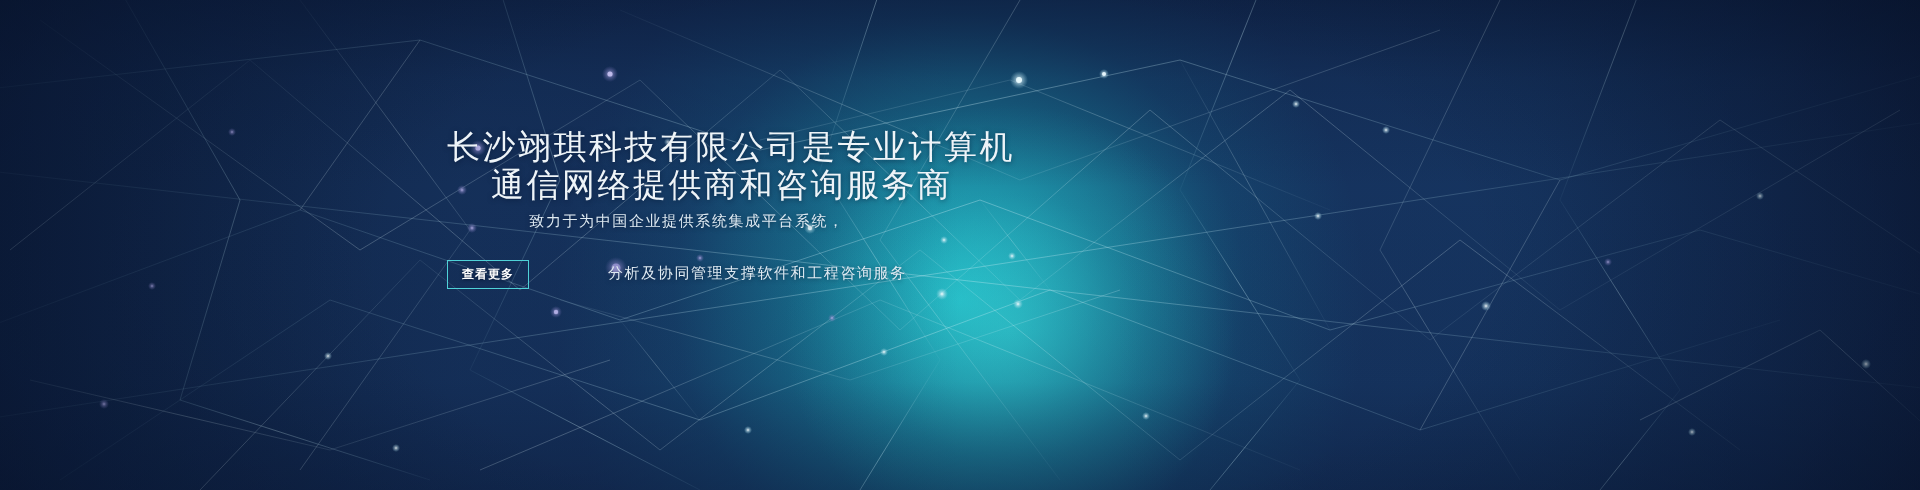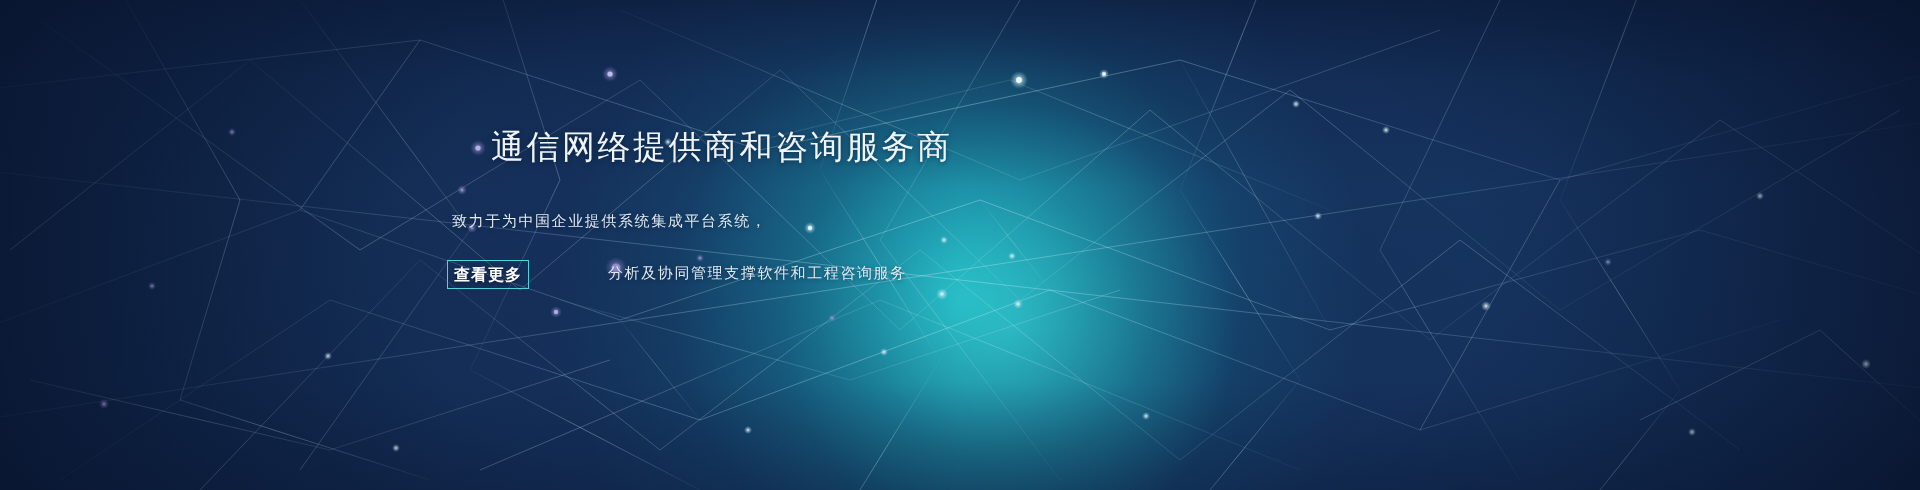--- a/index.html
+++ b/index.html
@@ -74,41 +74,41 @@
     line-height:38px;
     letter-spacing:2.5px;
     color:#eef4f8;
     text-shadow:0 1px 5px rgba(4,18,44,0.55);
     white-space:nowrap;
   }
   .headline .l2{display:block;margin-left:44px;}
   .sub{
     position:absolute;
     width:470px;
-    text-align:left;
+    text-align:center;
     font-family:"Liberation Sans", sans-serif;
     font-size:15px;
     letter-spacing:1.6px;
     color:#dfeaf2;
     text-shadow:0 1px 4px rgba(4,18,44,0.55);
     white-space:nowrap;
   }
   .sub1{left:452px;top:212px;}
   .sub2{left:608px;top:256px;width:auto;text-align:left;margin-top:8px;}
 
   .more-btn{
     position:absolute;
     left:447px;top:260px;
     width:82px;height:29px;
     box-sizing:border-box;
     border:1px solid #4fd2d8;
     background:transparent;
     color:#ffffff;
     font-family:"Liberation Sans", sans-serif;
-    font-size:16px;
+    font-size:12px;
     font-weight:bold;
     letter-spacing:1px;
     line-height:27px;
     text-align:center;
     cursor:pointer;
     text-shadow:0 1px 3px rgba(4,18,44,0.8);
   }
 </style>
 </head>
 <body>
@@ -220,20 +220,21 @@
       <circle cx="1386" cy="130" r="4" fill="url(#dotGlowW)"></circle>
       <circle cx="668" cy="142" r="4" fill="url(#dotGlowW)"></circle>
     </g>
   </svg>
 
   <div class="bg-vignette"></div>
 
   <div class="content">
 
     <div class="headline">
+      <span>长沙翊琪科技有限公司是专业计算机</span>
       <span class="l2">通信网络提供商和咨询服务商</span>
     </div>
 
     <div class="sub sub1">致力于为中国企业提供系统集成平台系统，</div>
     <div class="sub sub2">分析及协同管理支撑软件和工程咨询服务</div>
 
     <div class="more-btn">查看更多</div>
 
   </div>
 </div>

